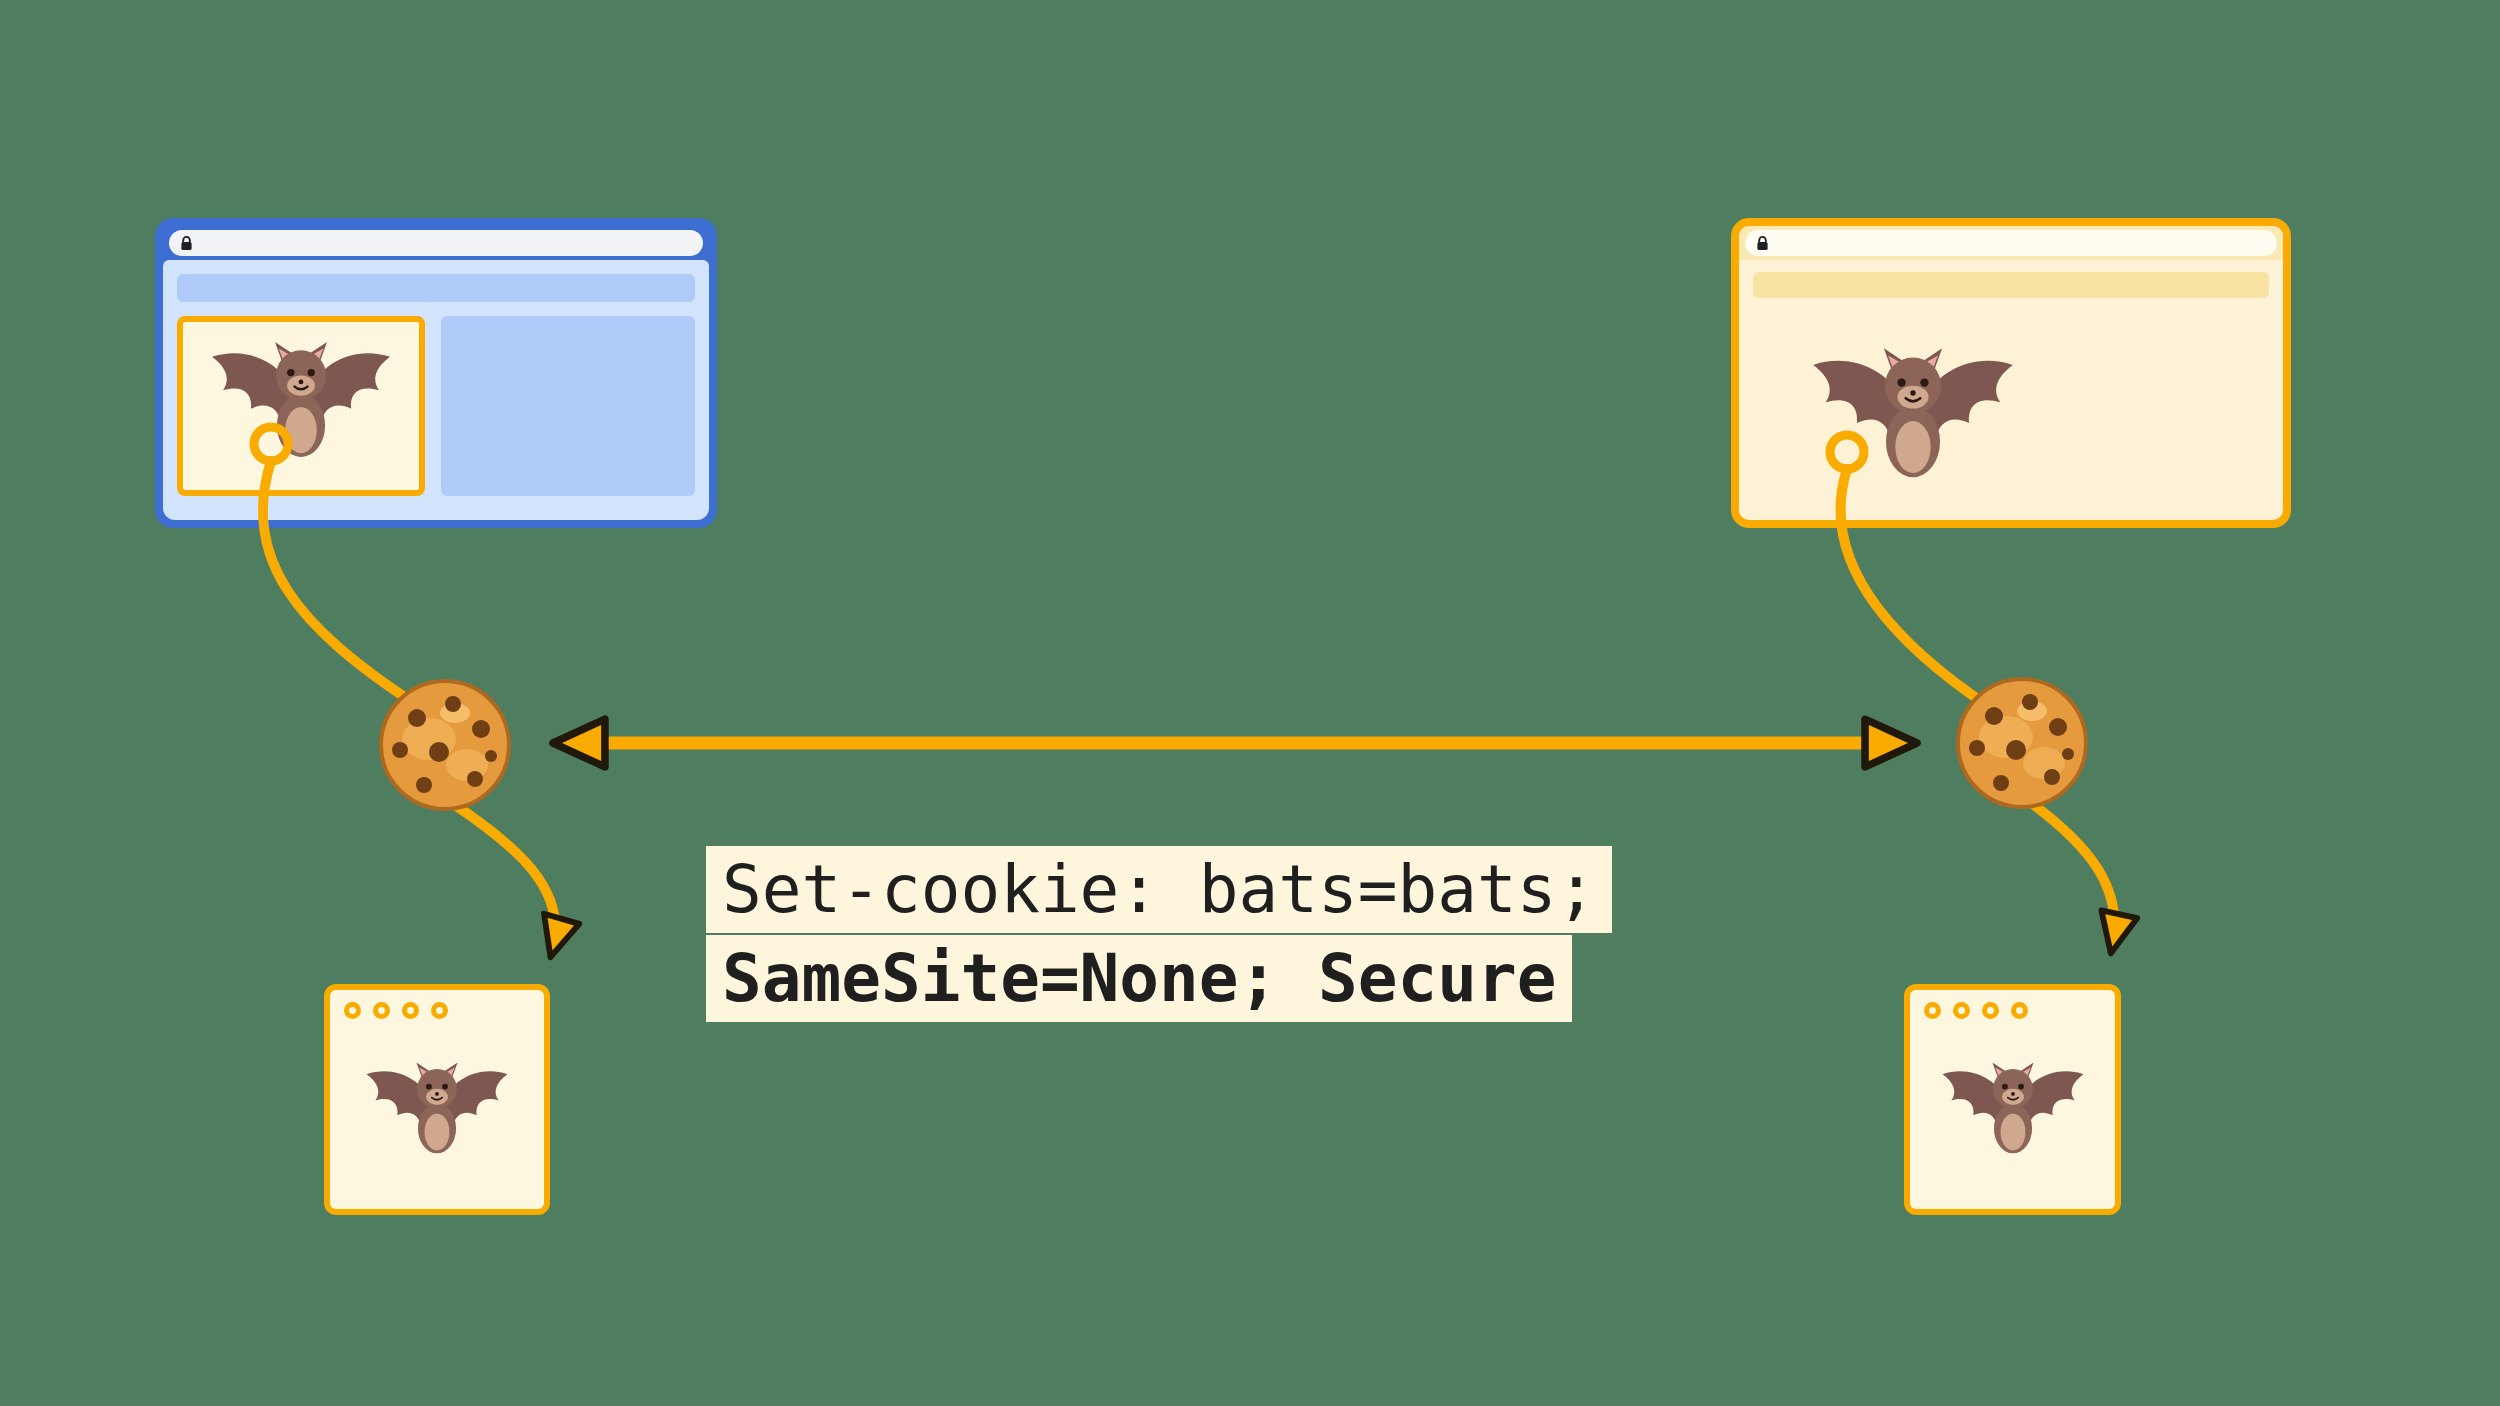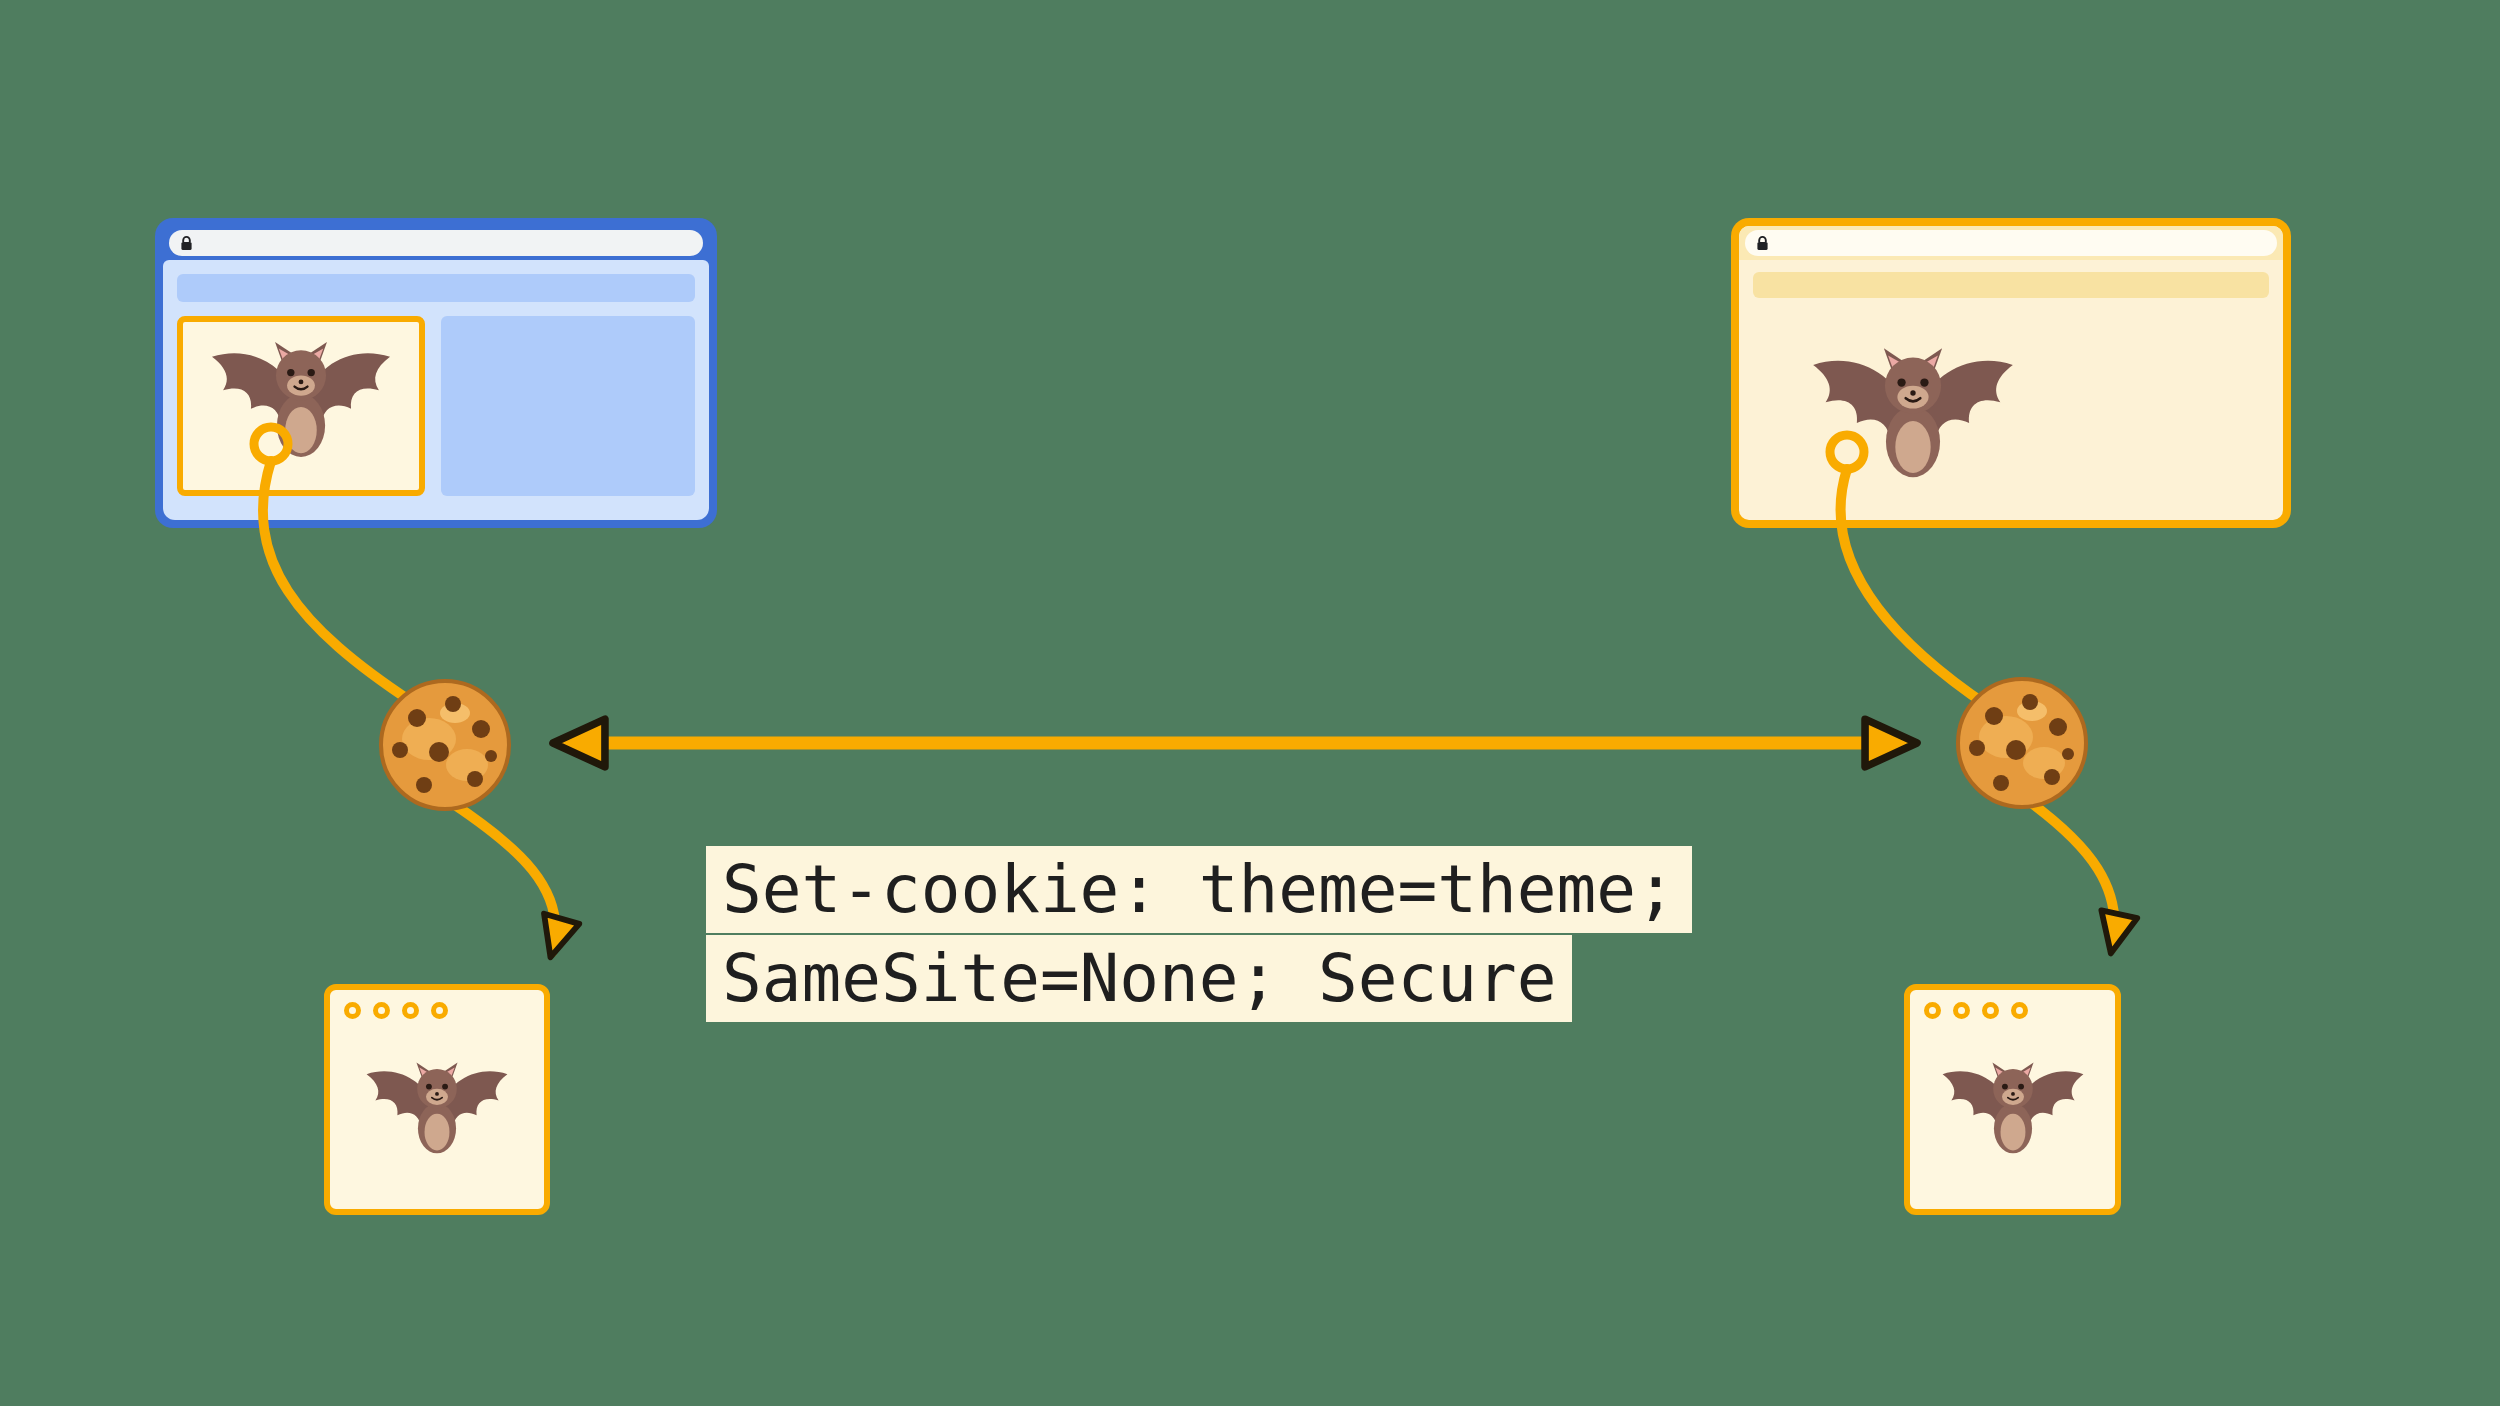--- a/index.html
+++ b/index.html
@@ -99,21 +99,21 @@
   
   .annotation{left:706px;top:846px;}
   .code-line{
     width:max-content;
     background:var(--annotation-bg);
     color:var(--text-dark);
     font:66px/77px "DejaVu Sans Mono", monospace;
     padding:5px 16px;
     margin-bottom:2px;
   }
-  .code-line.bold{font-weight:normal;text-align:right;}
+  .code-line.bold{font-weight:bold;text-align:right;}
 </style>
 </head>
 <body>
 
 <svg width="0" height="0" style="position:absolute" aria-hidden="true">
   <defs>
     <symbol id="bat-shape" viewBox="0 0 220 150">
       <path d="M104 62 C88 26 50 10 14 22 C30 34 34 46 26 58 C46 52 58 60 56 78 C72 70 86 76 88 94 C94 82 100 78 106 80 Z" fill="#7e5850"></path>
       <path d="M116 62 C132 26 170 10 206 22 C190 34 186 46 194 58 C174 52 162 60 164 78 C148 70 134 76 132 94 C126 82 120 78 114 80 Z" fill="#7e5850"></path>
       <path d="M92 34 L82 6 L106 22 Z" fill="#7e5850"></path>
@@ -209,21 +209,21 @@
     <div class="dot"></div>
   </div>
   <div class="mini-bat">
     <svg class="bat-svg" viewBox="0 0 220 150">
         <use href="#bat-shape"></use>
       </svg>
   </div>
 </div>
 
 <div class="abs annotation">
-  <div class="code-line">Set-cookie: theme=theme;</div>
+  <div class="code-line">Set-cookie: bats=bats;</div>
   <div class="code-line bold">SameSite=None; Secure</div>
 </div>
 
 <svg class="abs overlay" viewBox="0 0 2500 1406">
   <defs>
     <marker id="ah" viewBox="0 0 12 12" refX="9.5" refY="6" markerWidth="5" markerHeight="5" orient="auto-start-reverse" markerUnits="strokeWidth">
       <path d="M1.2 1.6 L10.8 6 L1.2 10.4 Z" fill="#f9ab00" stroke="#20180a" stroke-width="1.4" stroke-linejoin="round"></path>
     </marker>
   </defs>
 

